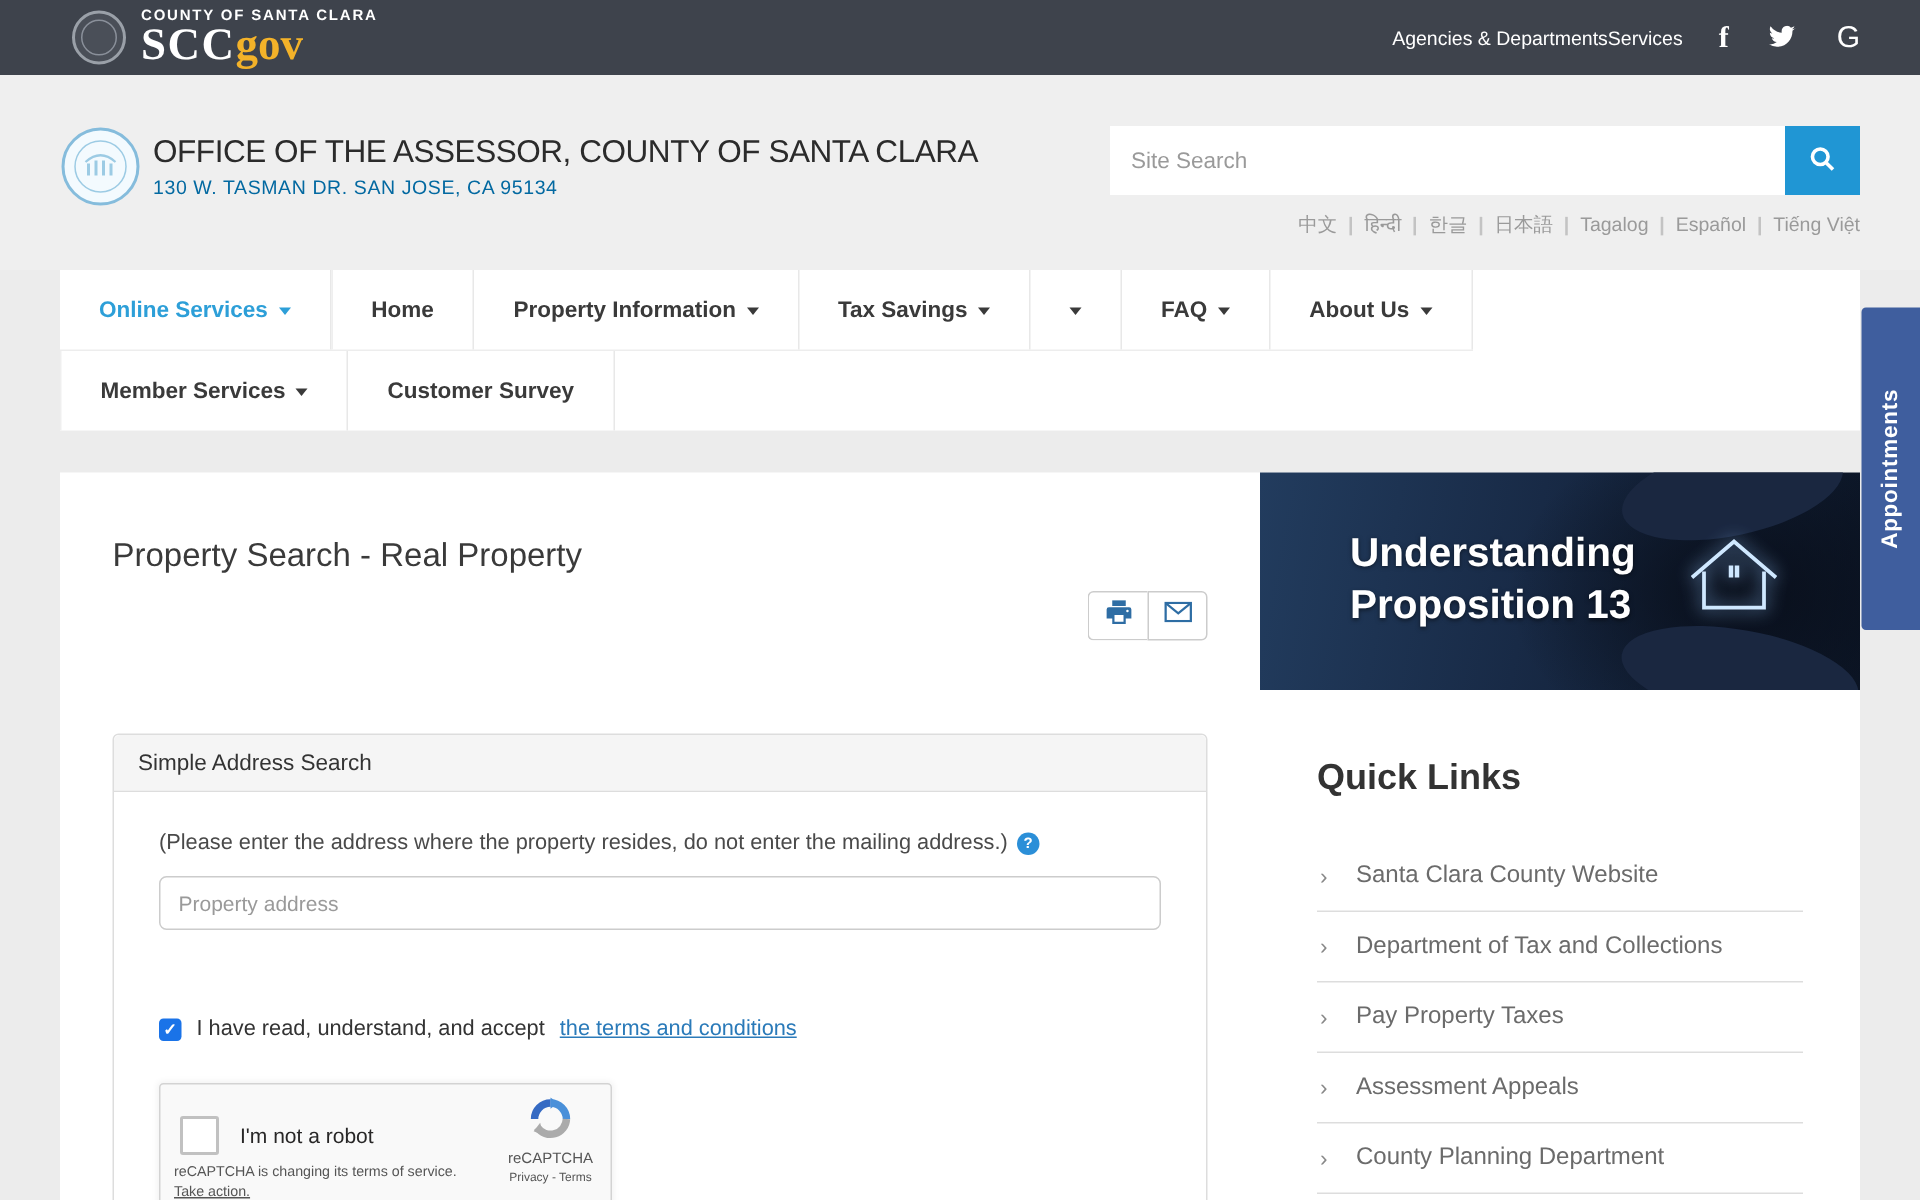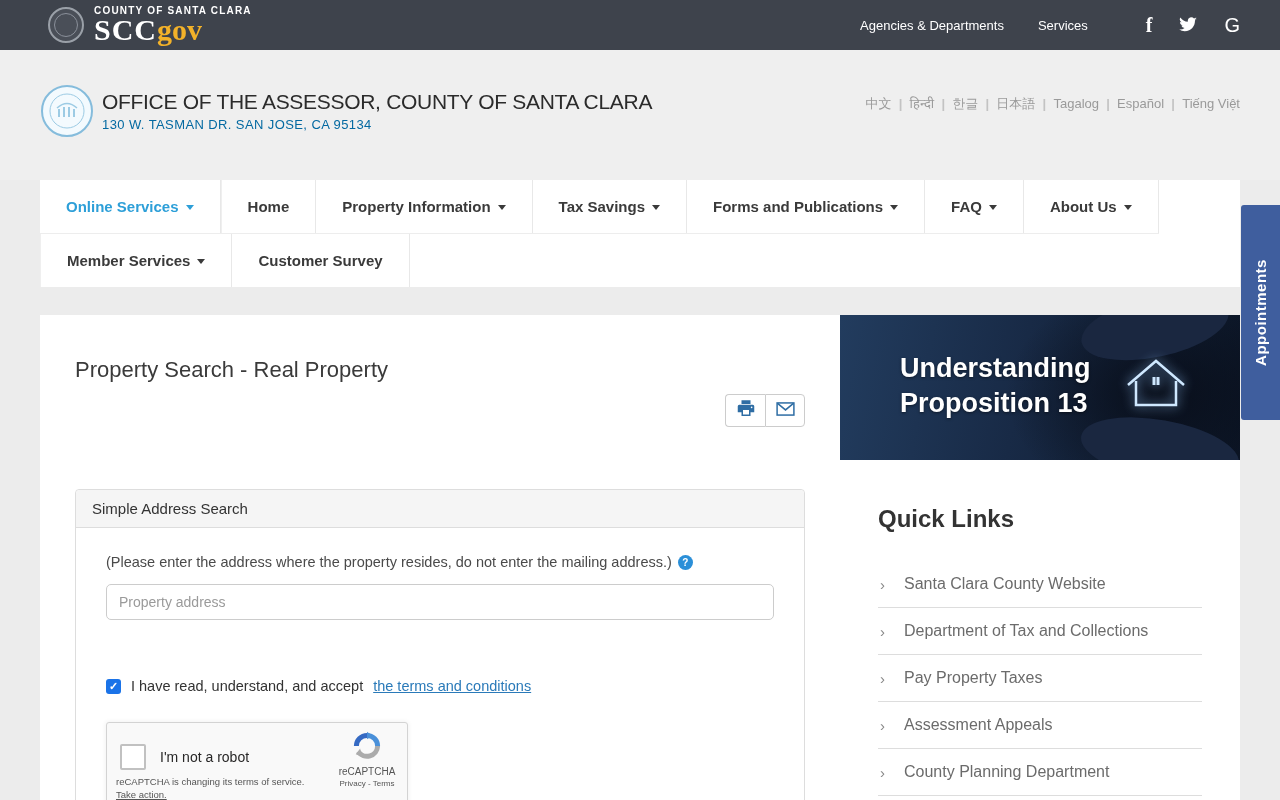--- a/index.html
+++ b/index.html
@@ -11,21 +11,21 @@
     justify-content:space-between; padding:0 40px 0 48px; position:relative; z-index:5; }
   .topbar-left { display:flex; align-items:center; gap:10px; }
   .seal-gray { width:36px; height:36px; border-radius:50%; border:2px solid #9aa0a8;
     background:#4a4f58; display:flex; align-items:center; justify-content:center; }
   .seal-gray-inner { width:24px; height:24px; border-radius:50%; border:1px solid #8a909a; }
   .brand-stack { line-height:1; }
   .brand-county { color:#fff; font-size:10px; font-weight:bold; letter-spacing:1.2px; }
   .brand-row { font-family:"Liberation Serif", serif; font-weight:bold; font-size:30px; line-height:0.95; }
   .brand-scc { color:#fff; text-transform:uppercase; letter-spacing:1px; }
   .brand-gov { color:#f3b229; }
-  .topbar-right { display:flex; align-items:center; gap:34px; }
+  .topbar-right { display:flex; align-items:center; }
   .topbar-link { color:#fff; font-size:13px; text-decoration:none; cursor:pointer; }
   .social-group { display:flex; align-items:center; gap:26px; margin-left:24px; }
   .social-icon { color:#fff; cursor:pointer; display:flex; align-items:center; }
   .fb-glyph { font-family:"Liberation Serif", serif; font-weight:bold; font-size:20px; }
   .g-glyph { font-size:20px; font-weight:400; }
 
   
   .header { background:#efefef; padding:34px 0 0; height:130px; }
   .header-inner { width:1200px; margin:0 auto; display:flex; justify-content:space-between; }
   .header-left { display:flex; align-items:flex-start; gap:8px; }
@@ -162,20 +162,31 @@
           <path d="M19 33 v-8 m5 8 v-10 m5 10 v-10 m5 10 v-8" stroke="#9ccbe4" stroke-width="2" fill="none"></path>
           <path d="M17 24 q10 -9 20 0" stroke="#9ccbe4" stroke-width="1.5" fill="none"></path>
         </svg>
       </div>
       <div>
         <div class="site-title">OFFICE OF THE ASSESSOR, COUNTY OF SANTA CLARA</div>
         <div class="site-address">130 W. TASMAN DR. SAN JOSE, CA 95134</div>
       </div>
     </div>
     <div class="header-right">
+      <div class="search-row">
+        <input class="search-input" placeholder="Site Search" style="">
+        <button class="search-btn">
+          <span>
+            <svg width="18" height="18" viewBox="0 0 18 18" fill="none" stroke="#fff" stroke-width="2.4">
+                <circle cx="7.5" cy="7.5" r="5.2"></circle>
+                <line x1="11.6" y1="11.6" x2="16" y2="16"></line>
+              </svg>
+          </span>
+        </button>
+      </div>
       <div class="lang-row">
         <span class="lang-item">中文</span><span class="lang-item">हिन्दी</span><span class="lang-item">한글</span><span class="lang-item">日本語</span><span class="lang-item">Tagalog</span><span class="lang-item">Español</span><span class="lang-item last">Tiếng Việt</span>
       </div>
     </div>
   </div>
 </div>
 
 <div class="nav">
   <div class="nav-row nav-row1">
     <div class="nav-item active">
@@ -187,21 +198,20 @@
       </div>
     <div class="nav-item">
         <span>Property Information</span>
         <span class="caret"></span>
       </div>
     <div class="nav-item">
         <span>Tax Savings</span>
         <span class="caret"></span>
       </div>
     <div class="nav-item">
-        <span>Forms and Publications</span>
         <span class="caret"></span>
       </div>
     <div class="nav-item">
         <span>FAQ</span>
         <span class="caret"></span>
       </div>
     <div class="nav-item">
         <span>About Us</span>
         <span class="caret"></span>
       </div>

